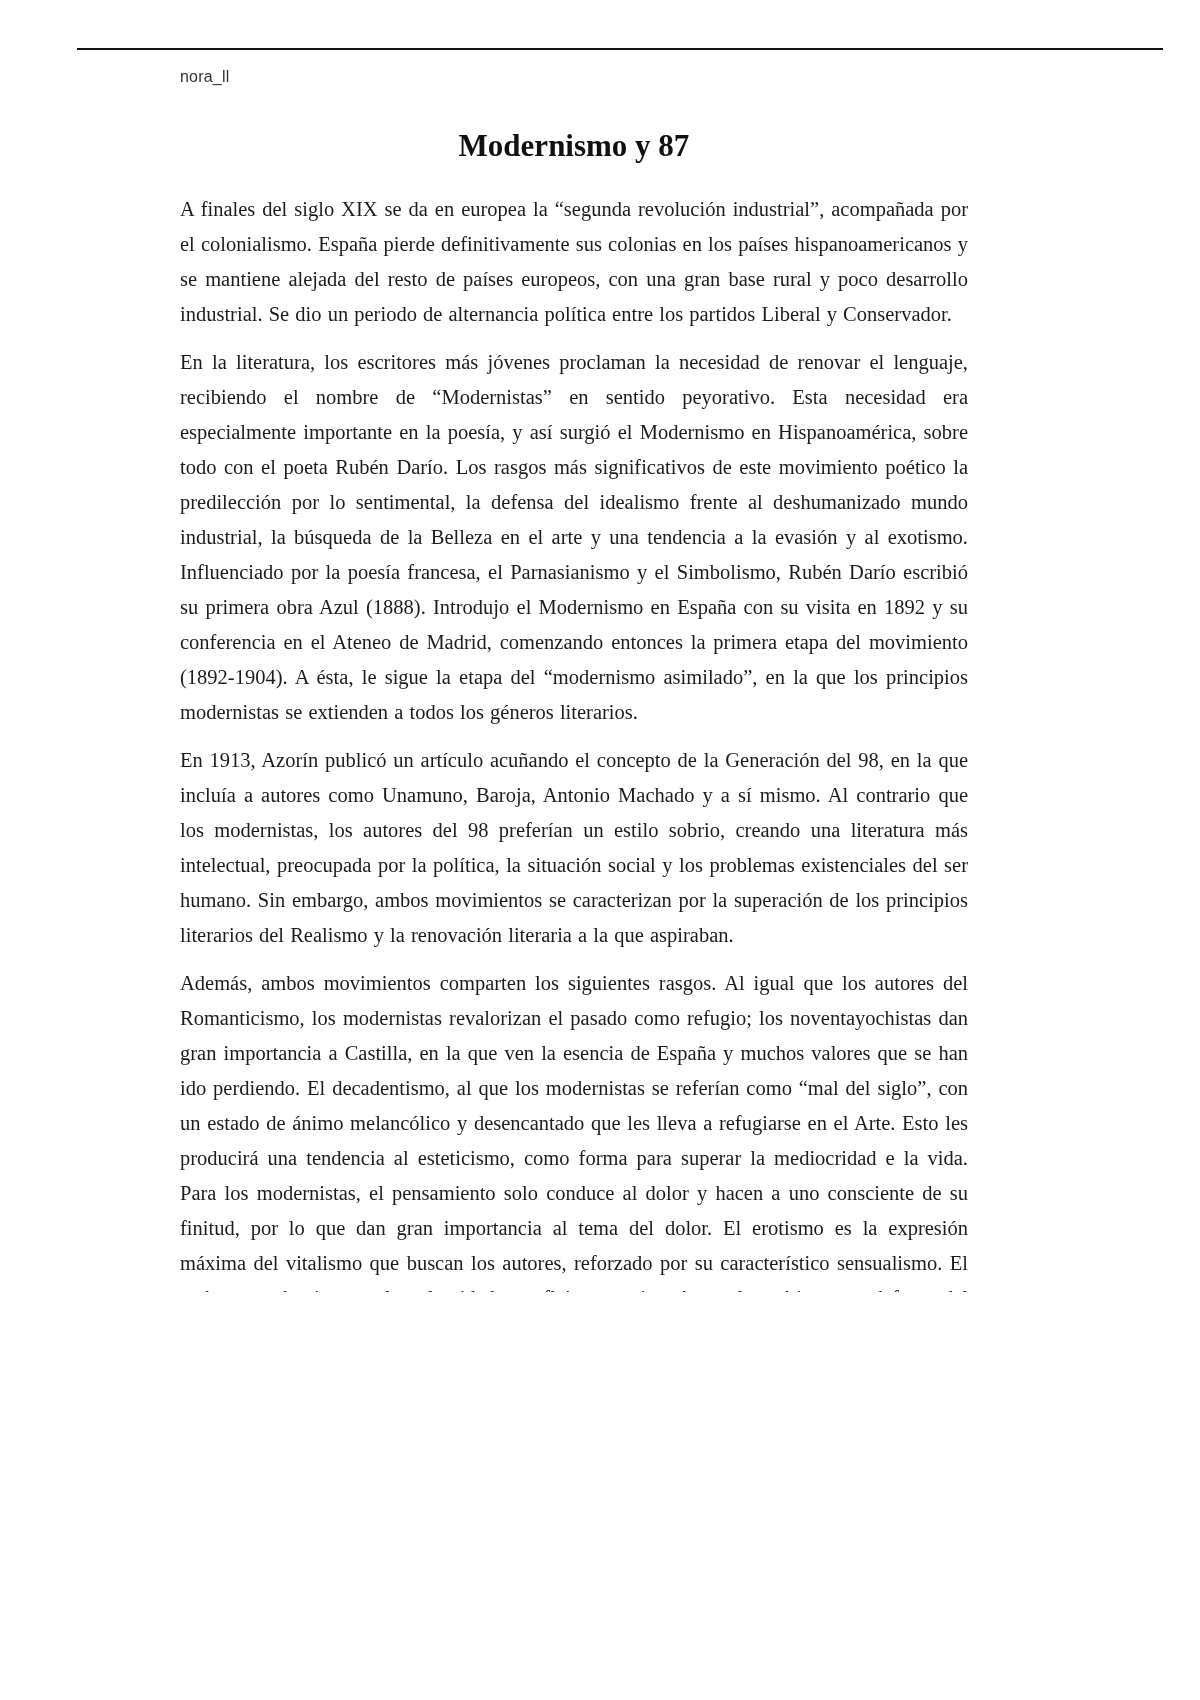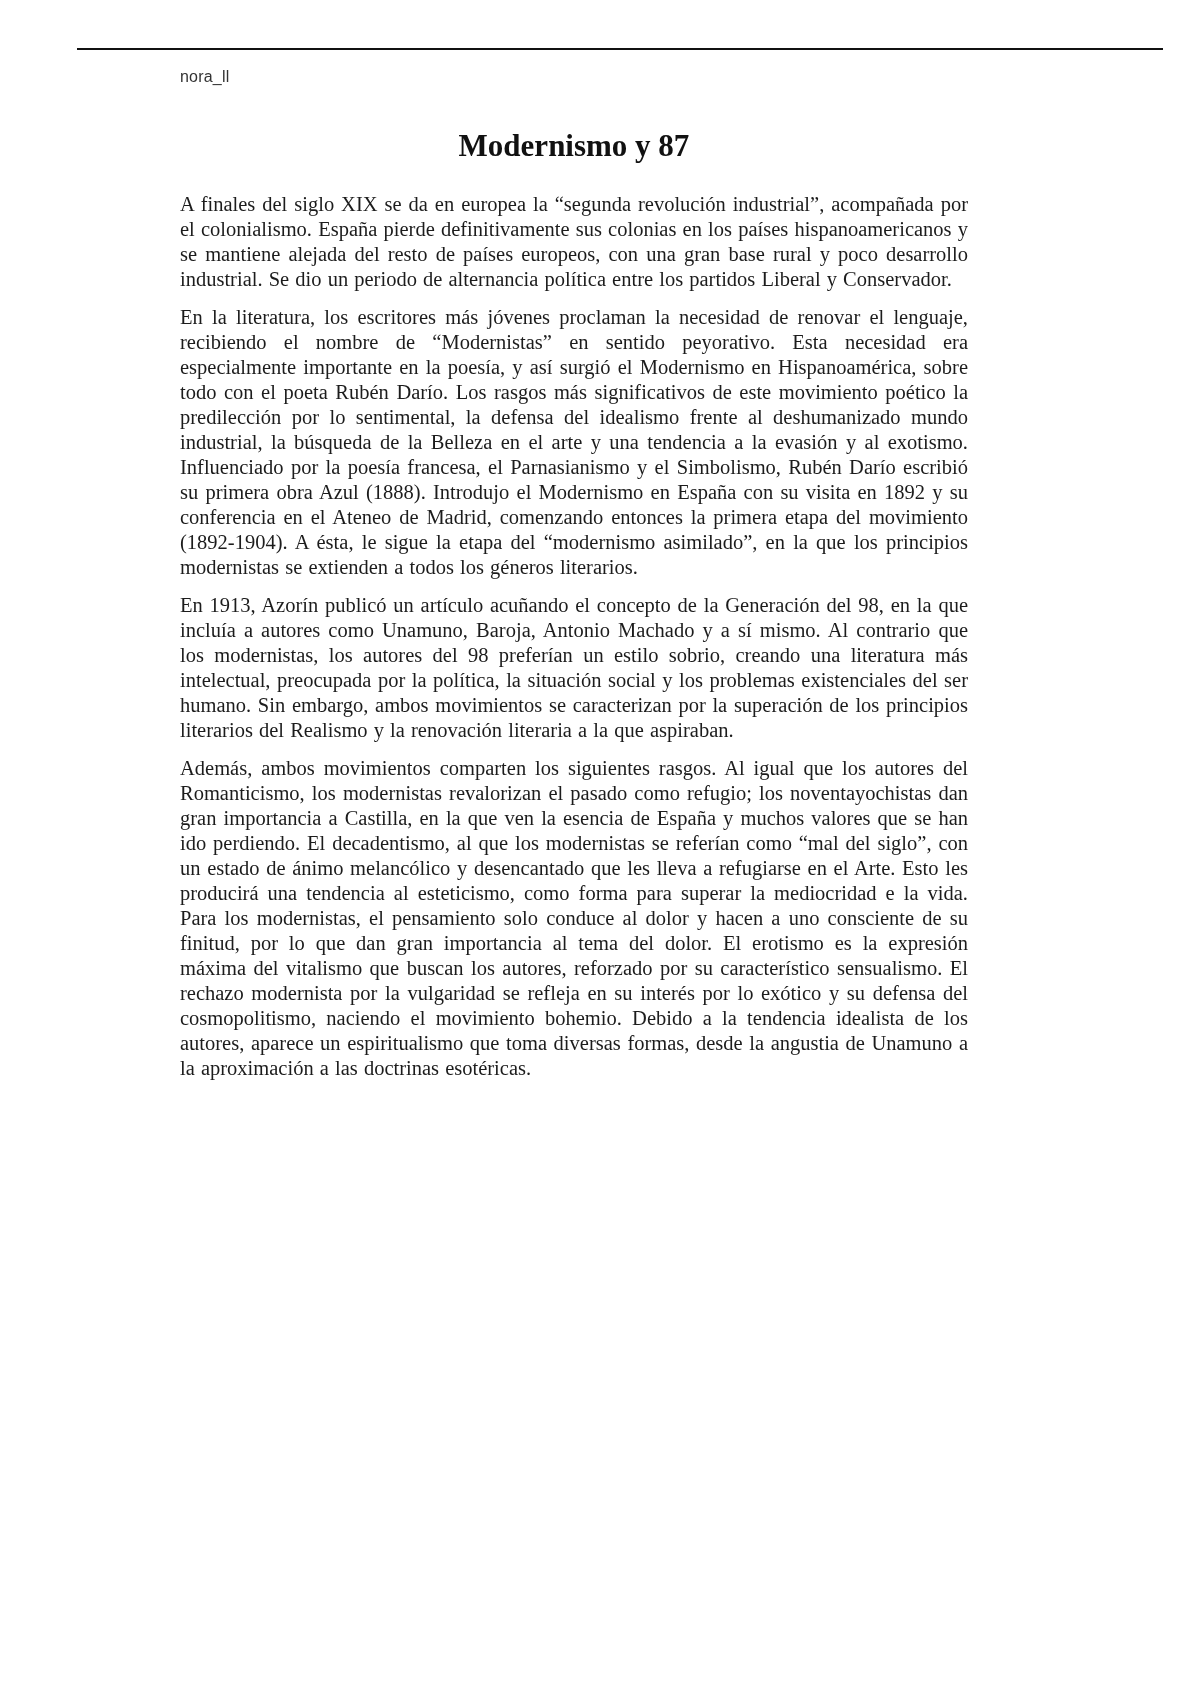--- a/index.html
+++ b/index.html
@@ -44,21 +44,21 @@
   .doc-title {
     margin: 0 0 28px 0;
     text-align: center;
     font-size: 31px;
     font-weight: bold;
     color: #111111;
   }
   .content p {
     margin: 0 0 13px 0;
     font-size: 20.5px;
-    line-height: 25px;
+    line-height: 35px;
     text-align: justify;
     word-spacing: 1px;
   }
   .content p:last-child { margin-bottom: 0; }
 </style>
 </head>
 <body>
 
 <div class="page">
 

